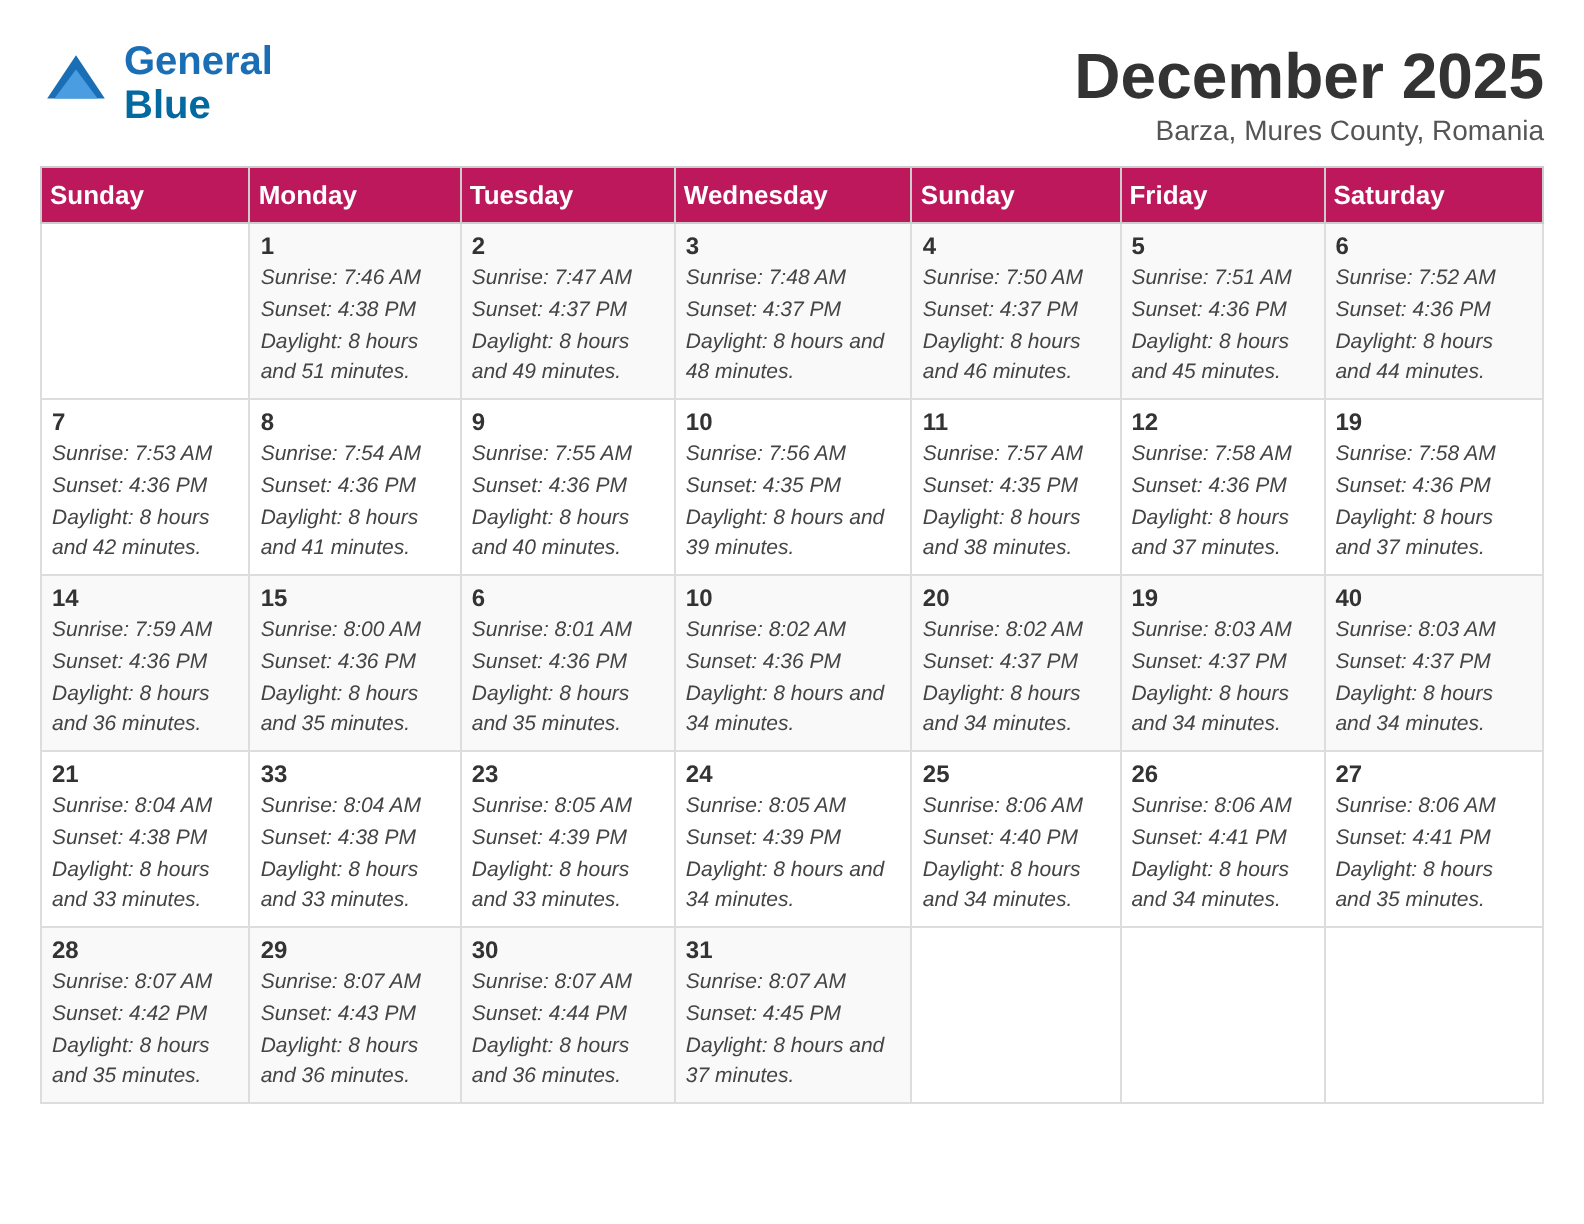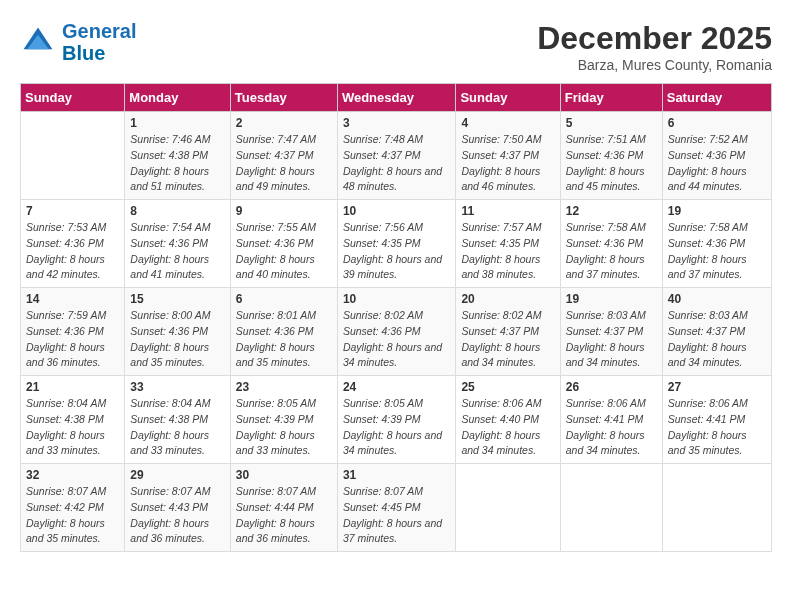--- a/index.html
+++ b/index.html
@@ -285,21 +285,21 @@
         </td>
         <td>
           <div class="day-number">27</div>
         <div class="day-info">
           Sunrise: 8:06 AM<br>Sunset: 4:41 PM<br>Daylight: 8 hours and 35 minutes.
         </div>
         </td>
       </tr>
       <tr>
         <td>
-          <div class="day-number">32</div>
+          <div class="day-number">28</div>
         <div class="day-info">
           Sunrise: 8:07 AM<br>Sunset: 4:42 PM<br>Daylight: 8 hours and 35 minutes.
         </div>
         </td>
         <td>
           <div class="day-number">29</div>
         <div class="day-info">
           Sunrise: 8:07 AM<br>Sunset: 4:43 PM<br>Daylight: 8 hours and 36 minutes.
         </div>
         </td>

